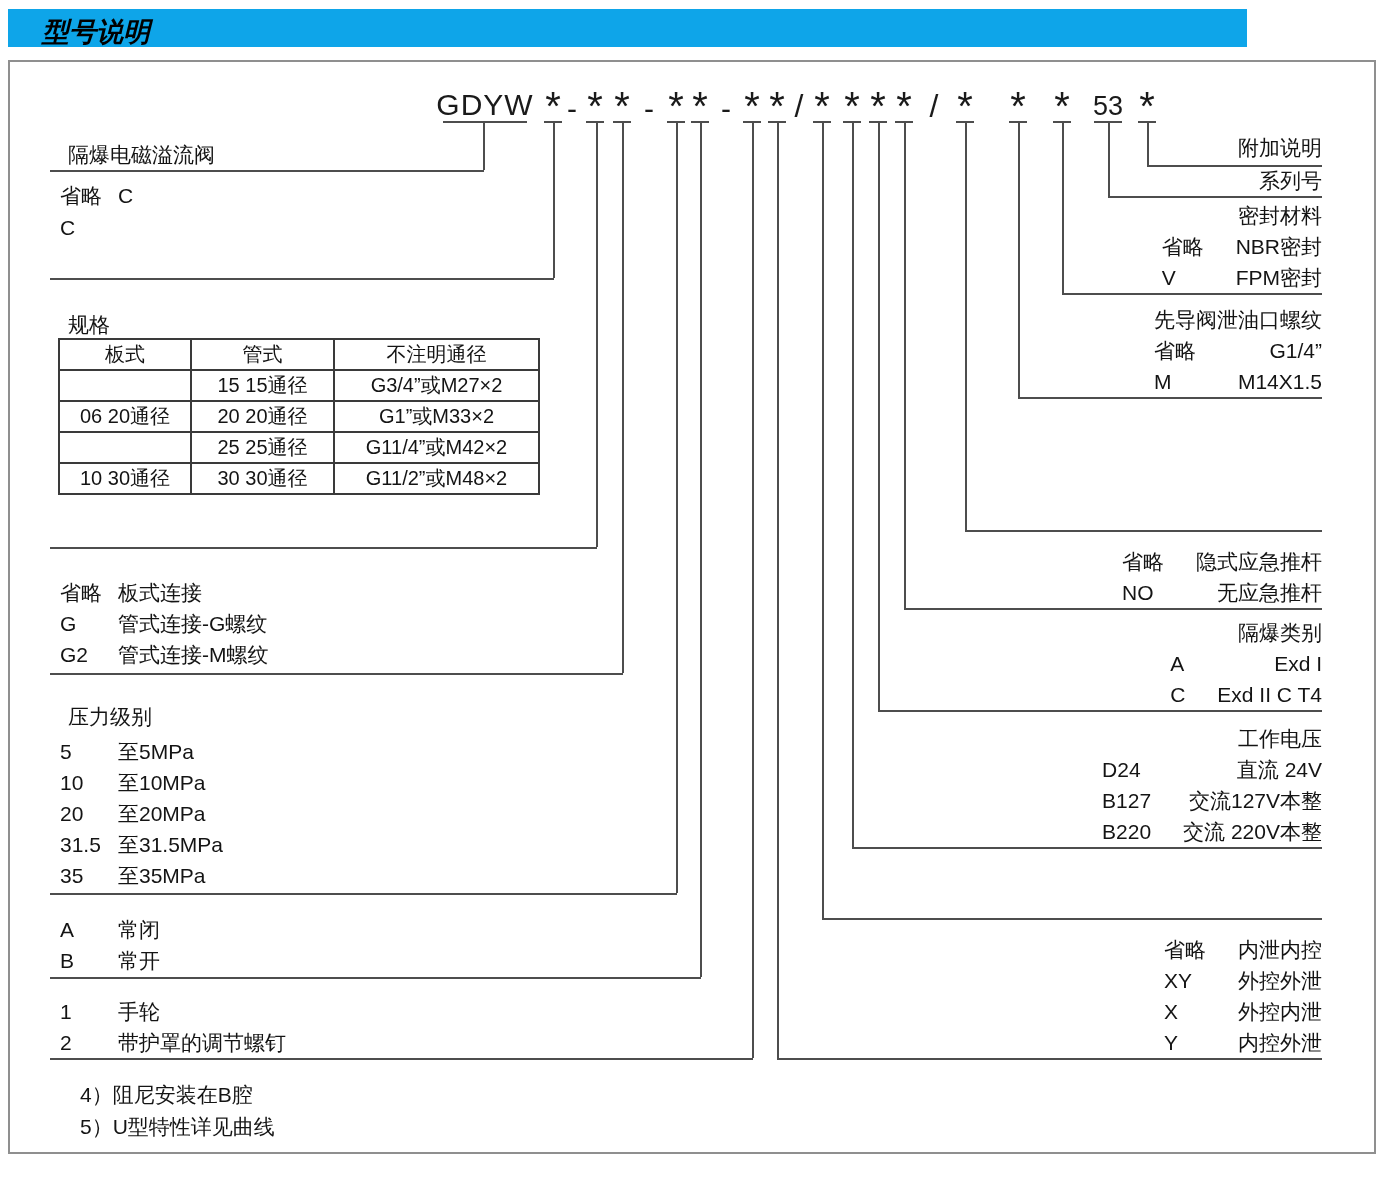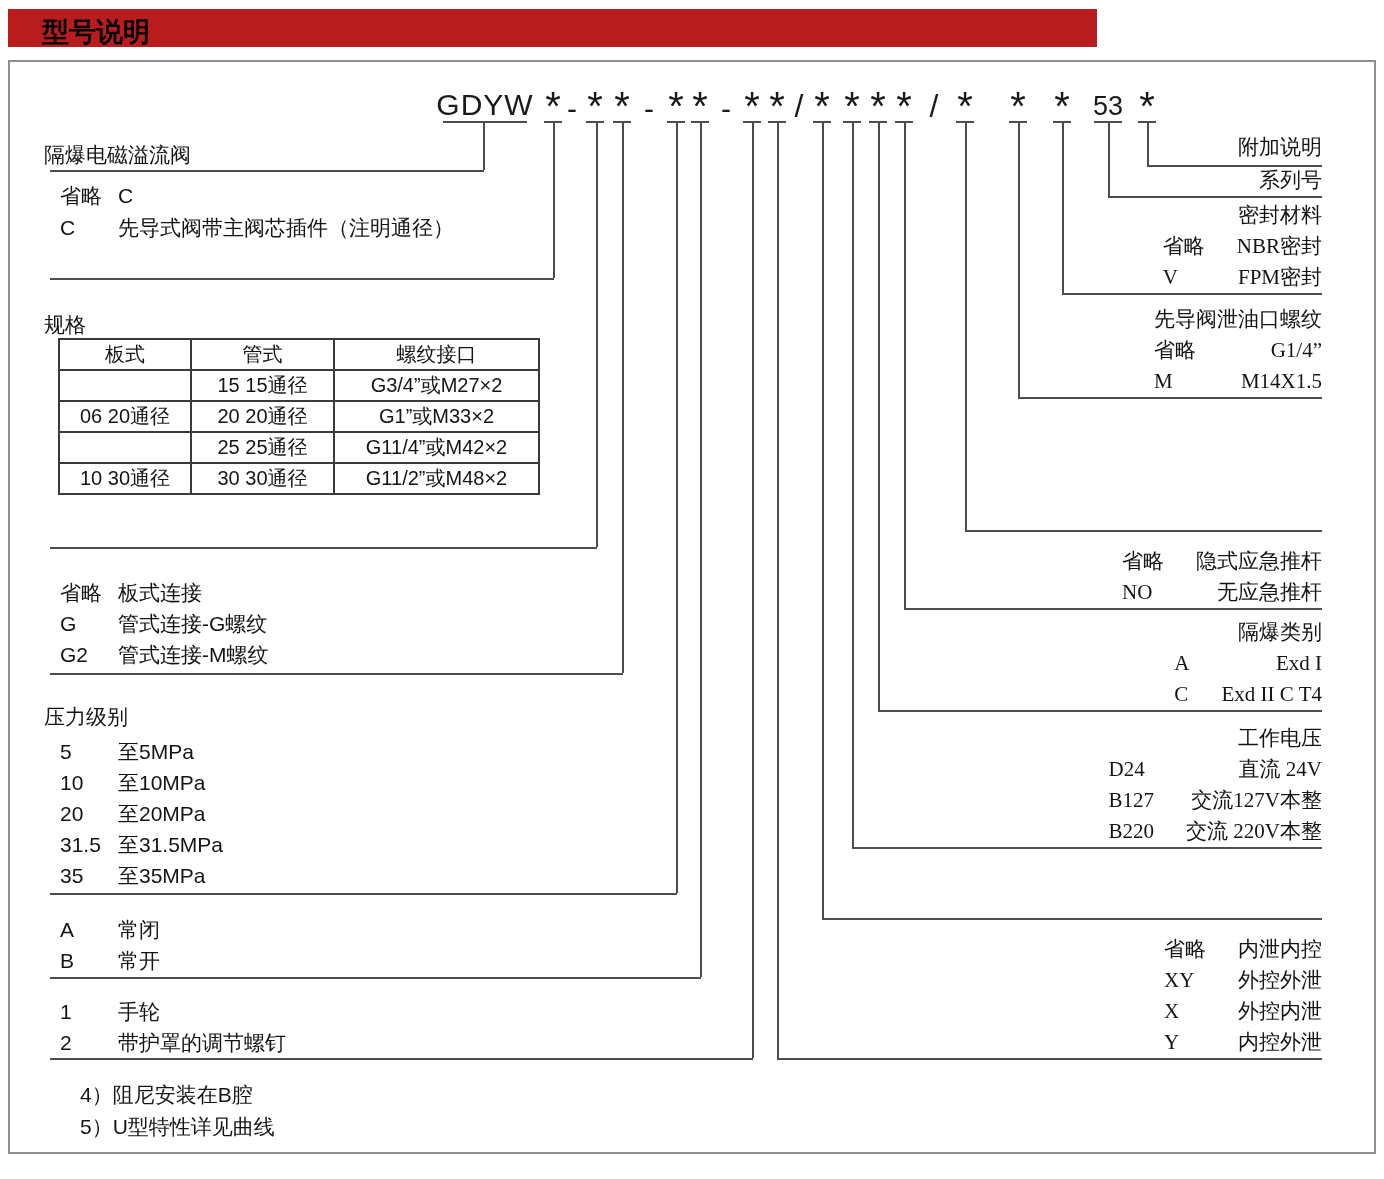--- a/index.html
+++ b/index.html
@@ -1,38 +1,38 @@
 <!DOCTYPE html>
 <html><head>
 <meta charset="utf-8">
 <style>
   html,body{margin:0;padding:0;background:#ffffff;}
   .canvas{position:relative;width:1384px;height:1179px;background:#fff;overflow:hidden;
           font-family:"Liberation Sans","DejaVu Sans",sans-serif;color:#141414;}
-  .header-bar{position:absolute;left:8px;top:9px;width:1089px;height:38px;background:#b91c1c;}
+  .header-bar{position:absolute;left:8px;top:9px;width:1239px;height:38px;background:#0ea5e9;font-style:italic;}
   .header-title{position:absolute;left:34px;top:5px;font-size:27px;font-weight:bold;color:#000;}
   .content-box{position:absolute;left:8px;top:60px;width:1364px;height:1090px;
                border:2px solid #8f8f8f;background:#fff;}
   .vl{position:absolute;width:2px;background:#4d4d4d;}
   .hl{position:absolute;height:2px;background:#4d4d4d;}
   .ul{position:absolute;height:2px;background:#4d4d4d;}
   .code{position:absolute;transform:translateX(-50%);white-space:nowrap;color:#1a1a1a;line-height:1;}
   .c-gdyw{font-size:30px;letter-spacing:1px;}
   .c-star{font-size:40px;}
   .c-dash{font-size:30px;}
   .c-slash{font-size:32px;}
   .c-series{font-size:27px;}
-  .ltxt{position:absolute;left:44px;font-size:21px;white-space:nowrap;line-height:26px;}
+  .ltxt{position:absolute;left:68px;font-size:21px;white-space:nowrap;line-height:26px;}
   .lblk{position:absolute;left:60px;display:grid;grid-template-columns:58px auto;
         font-size:21px;white-space:nowrap;}
   .lblk span{line-height:32px;}
   .lblk.tight span{line-height:31px;}
   .rblk{position:absolute;right:62px;display:grid;grid-template-columns:auto auto;
         column-gap:32px;justify-content:end;font-size:21px;white-space:nowrap;text-align:right;}
-  .rblk span{line-height:31px;font-family:Liberation Serif, serif;}
+  .rblk span{line-height:31px;}
   .rblk .hd{grid-column:1/-1;justify-self:end;}
   .rblk .rc{justify-self:start;text-align:left;}
   .rblk .rd{justify-self:end;}
   sup.sp{font-size:12px;line-height:0;}
   table.spec{position:absolute;left:58px;top:338px;border-collapse:collapse;table-layout:fixed;
              font-size:20px;}
   table.spec td,table.spec th{border:2px solid #3a3a3a;height:29px;padding:0 4px;text-align:center;
              font-weight:normal;white-space:nowrap;}
   .note{position:absolute;left:80px;font-size:21px;white-space:nowrap;line-height:26px;}
 </style>
@@ -123,31 +123,30 @@
   <i class="hl" style="top:293px;left:1062px;width:260px"></i>
   <i class="hl" style="top:196px;left:1108px;width:214px"></i>
   <i class="hl" style="top:165px;left:1147px;width:175px"></i>
 
   <div class="ltxt" style="top:142px">隔爆电磁溢流阀</div>
 
   <div class="lblk" style="top:180px">
     <span class="lc">省略</span>
     <span class="lc">C</span>
     <span class="lc">C</span>
-    <span class="ld">先导式阀带主阀芯插件（注明通径）</span>
   </div>
 
   <div class="ltxt" style="top:312px">规格</div>
 
   <table class="spec">
     <tbody>
         <tr>
       <th style="width:122px">板式</th>
       <th style="width:133px">管式</th>
-      <th style="width:195px">螺纹接口</th>
+      <th style="width:195px">不注明通径</th>
     </tr>
     <tr>
       <td></td>
       <td>15 15通径</td>
       <td>G3/4”或M27×2</td>
     </tr>
     <tr>
       <td>06 20通径</td>
       <td>20 20通径</td>
       <td>G1”或M33×2</td>

